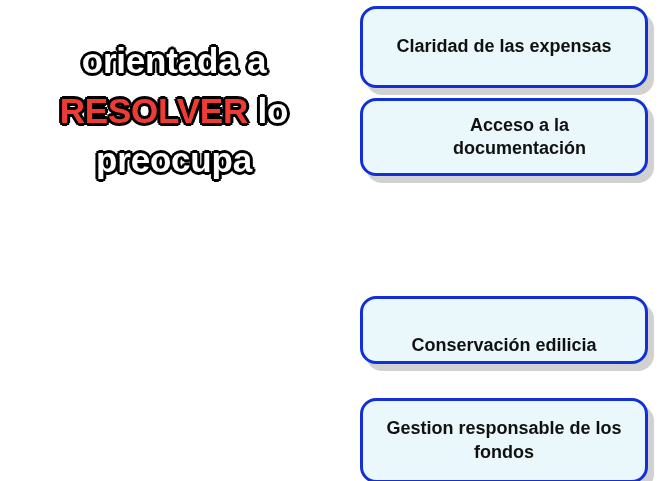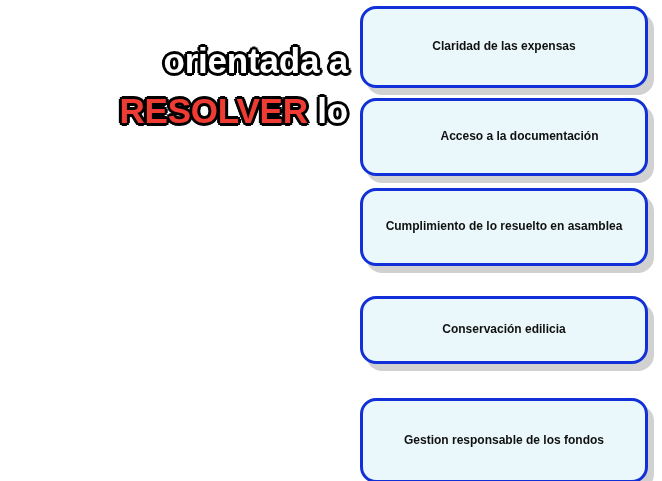--- a/index.html
+++ b/index.html
@@ -19,21 +19,21 @@
     height: 481px;
     background: #ffffff;
   }
 
   
   .headline {
     position: absolute;
     left: 0px;
     top: 36px;
     width: 348px;
-    text-align: right;
+    text-align: center;
     color: #ffffff;
     font-weight: 700;
     font-size: 35px;
     line-height: 1.42;
     letter-spacing: -0.2px;
     -webkit-text-stroke: 0px;
     text-shadow:
       -2px -2px 0 #000, 2px -2px 0 #000,
       -2px  2px 0 #000, 2px  2px 0 #000,
       -3px  0   0 #000, 3px  0   0 #000,
@@ -59,60 +59,60 @@
   .card {
     position: absolute;
     left: 8px;
     width: 288px;
     box-sizing: border-box;
     background: #eaf7fb;
     border: 3px solid #1230d8;
     border-radius: 16px;
     color: #111111;
     font-weight: 700;
-    font-size: 12px;
+    font-size: 18px;
     line-height: 1.3;
     text-align: center;
     display: flex;
     align-items: center;
     justify-content: center;
     padding: 4px 10px;
     box-shadow: 6px 7px 0 rgba(0,0,0,0.18);
   }
   .card-0 { top: 6px;   height: 82px; }
   .card-1 { top: 98px;  height: 78px; padding-left: 41px; }
   .card-2 { top: 188px; height: 78px; }
-  .card-3 { top: 296px; height: 68px; }
+  .card-3 { top: 296px; height: 68px; align-items: flex-end; }
   .card-4 { top: 398px; height: 85px; }
 
   .card span { display: block; }
 </style>
 </head>
 <body>
 
 <div class="slide">
 
   <div class="headline">
     <div class="line">
       <span>orientada a</span>
     </div>
     <div class="line">
       <span class="accent">RESOLVER</span><span> lo</span>
     </div>
+    <div class="line">
+      <span>preocupa</span>
+    </div>
   </div>
 
   <div class="cards">
     <div class="card card-0">
       <span>Claridad de las expensas</span>
     </div>
     <div class="card card-1">
       <span>Acceso a la documentación</span>
-    </div>
-    <div class="card card-2">
-      <span>Cumplimiento de lo resuelto en asamblea</span>
     </div>
     <div class="card card-3">
       <span>Conservación edilicia</span>
     </div>
     <div class="card card-4">
       <span>Gestion responsable de los fondos</span>
     </div>
   </div>
 
 </div>

